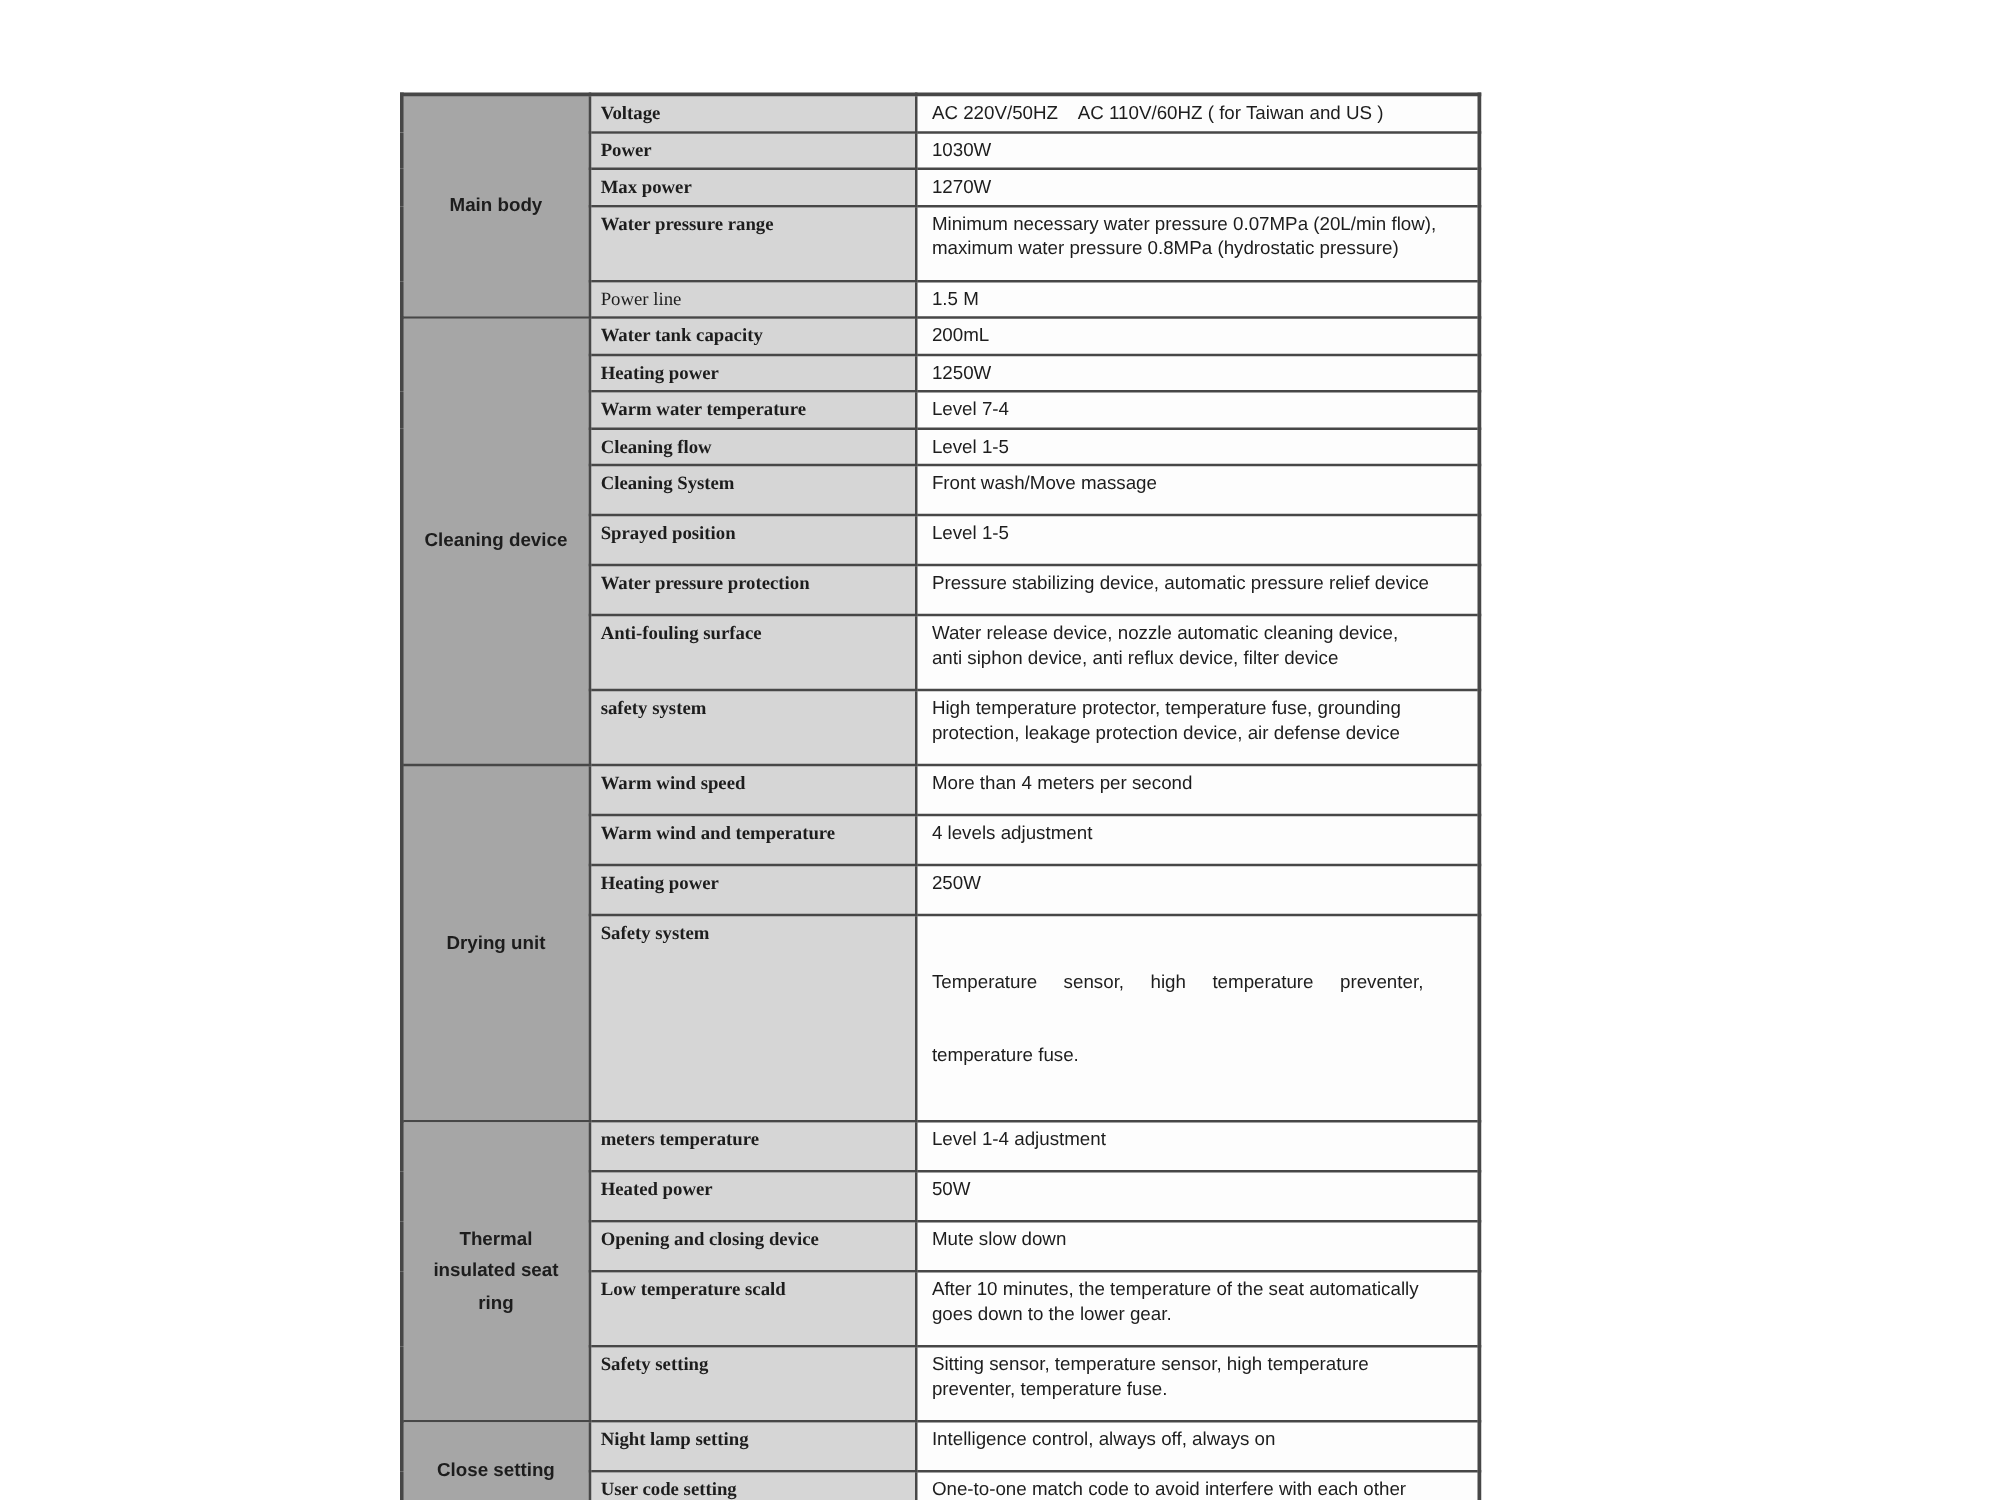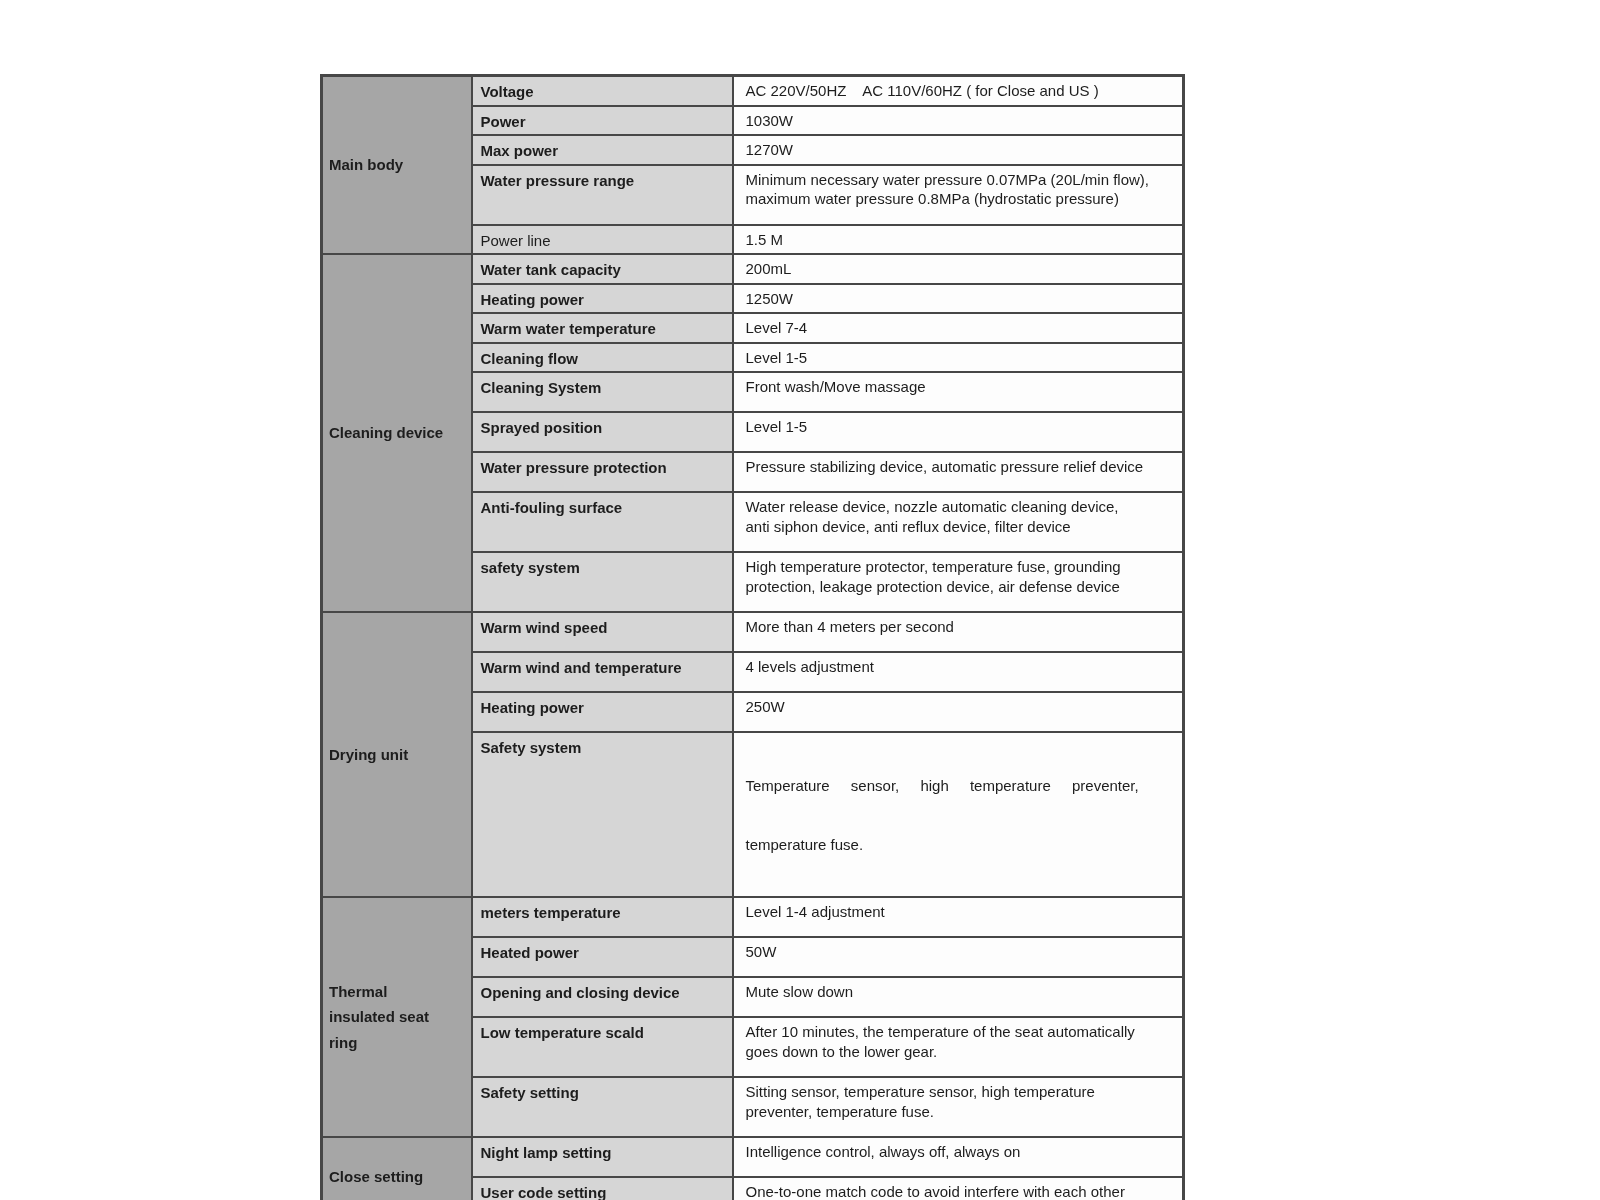--- a/index.html
+++ b/index.html
@@ -32,31 +32,33 @@
   col.c-lbl { width: 261px; }
   col.c-val { width: 451px; }
   td {
     border: 2px solid var(--border);
     font-size: 15px;
     line-height: 1.3;
     overflow: hidden;
   }
   td.cat {
     background: var(--category-bg);
+    text-align: center;
     vertical-align: middle;
     font-weight: bold;
     white-space: pre-wrap;
     line-height: 1.7;
     padding: 2px 6px;
   }
   td.lbl {
     background: var(--label-bg);
     vertical-align: top;
     font-weight: bold;
     padding: 5px 8px 3px 8px;
+    font-family: Liberation Serif, serif;
   }
   td.lbl.plain { font-weight: normal; }
   td.val {
     background: var(--value-bg);
     vertical-align: top;
     padding: 4px 10px 3px 12px;
     white-space: pre-wrap;
   }
   tr.hs td { height: 27px; }
   tr.hm td { height: 40px; margin-left: 33px; }
@@ -71,21 +73,21 @@
     <colgroup>
         <col class="c-cat">
         <col class="c-lbl">
         <col class="c-val">
       </colgroup>
 
     <tbody>
       <tr class="hs">
         <td class="cat" rowspan="5">Main body</td>
         <td class="lbl">Voltage</td>
-        <td class="val">AC 220V/50HZ    AC 110V/60HZ ( for Close and US )</td>
+        <td class="val">AC 220V/50HZ    AC 110V/60HZ ( for Taiwan and US )</td>
       </tr>
       <tr class="hs">
         <td class="lbl">Power</td>
         <td class="val">1030W</td>
       </tr>
       <tr class="hs">
         <td class="lbl">Max power</td>
         <td class="val">1270W</td>
       </tr>
       <tr class="ht">

